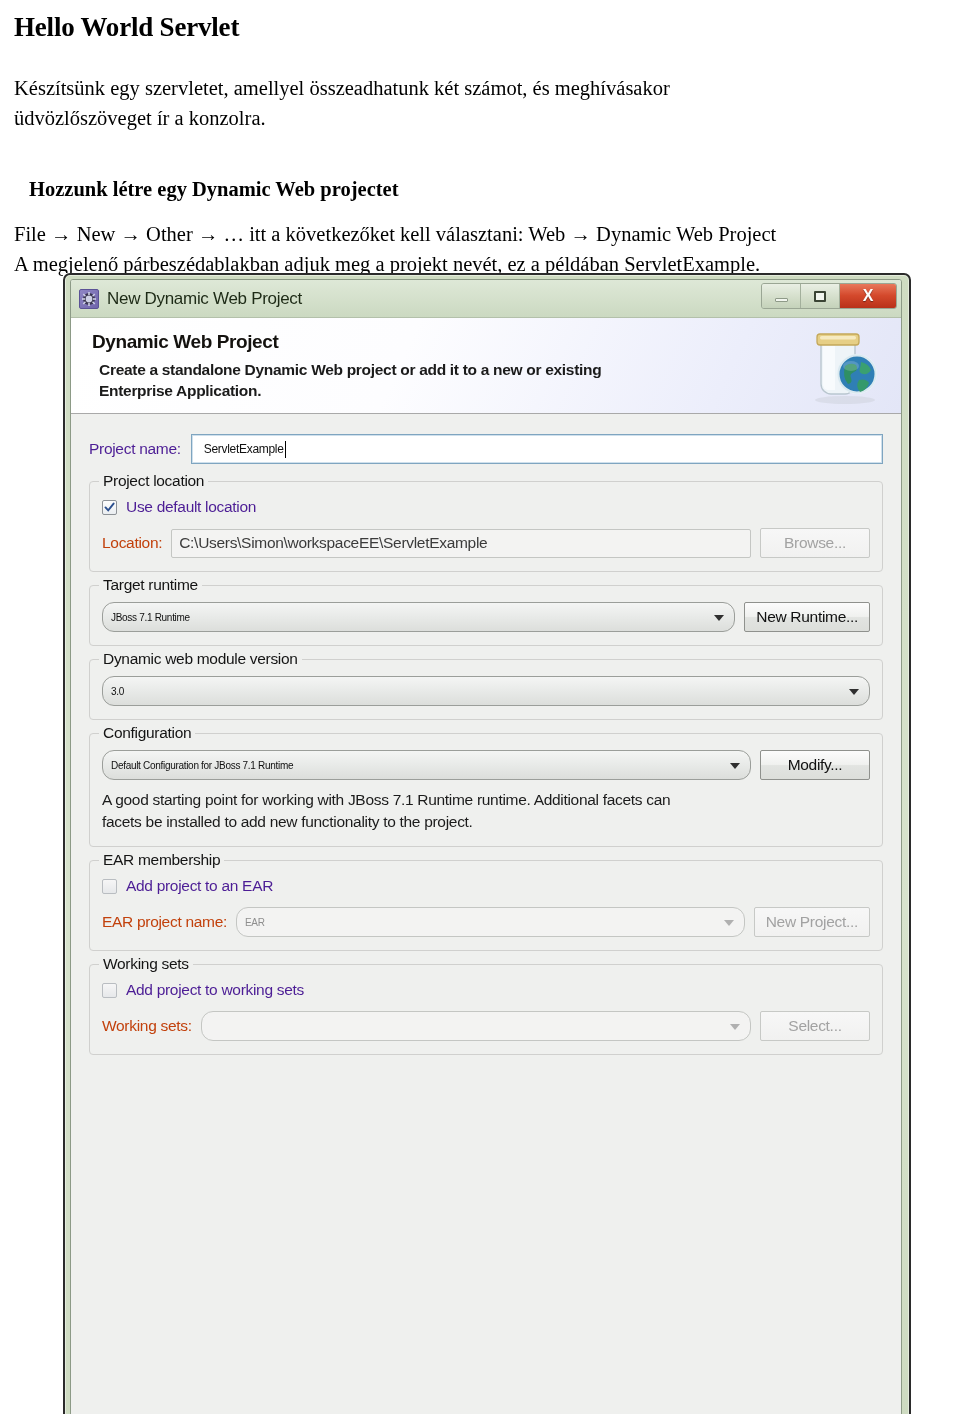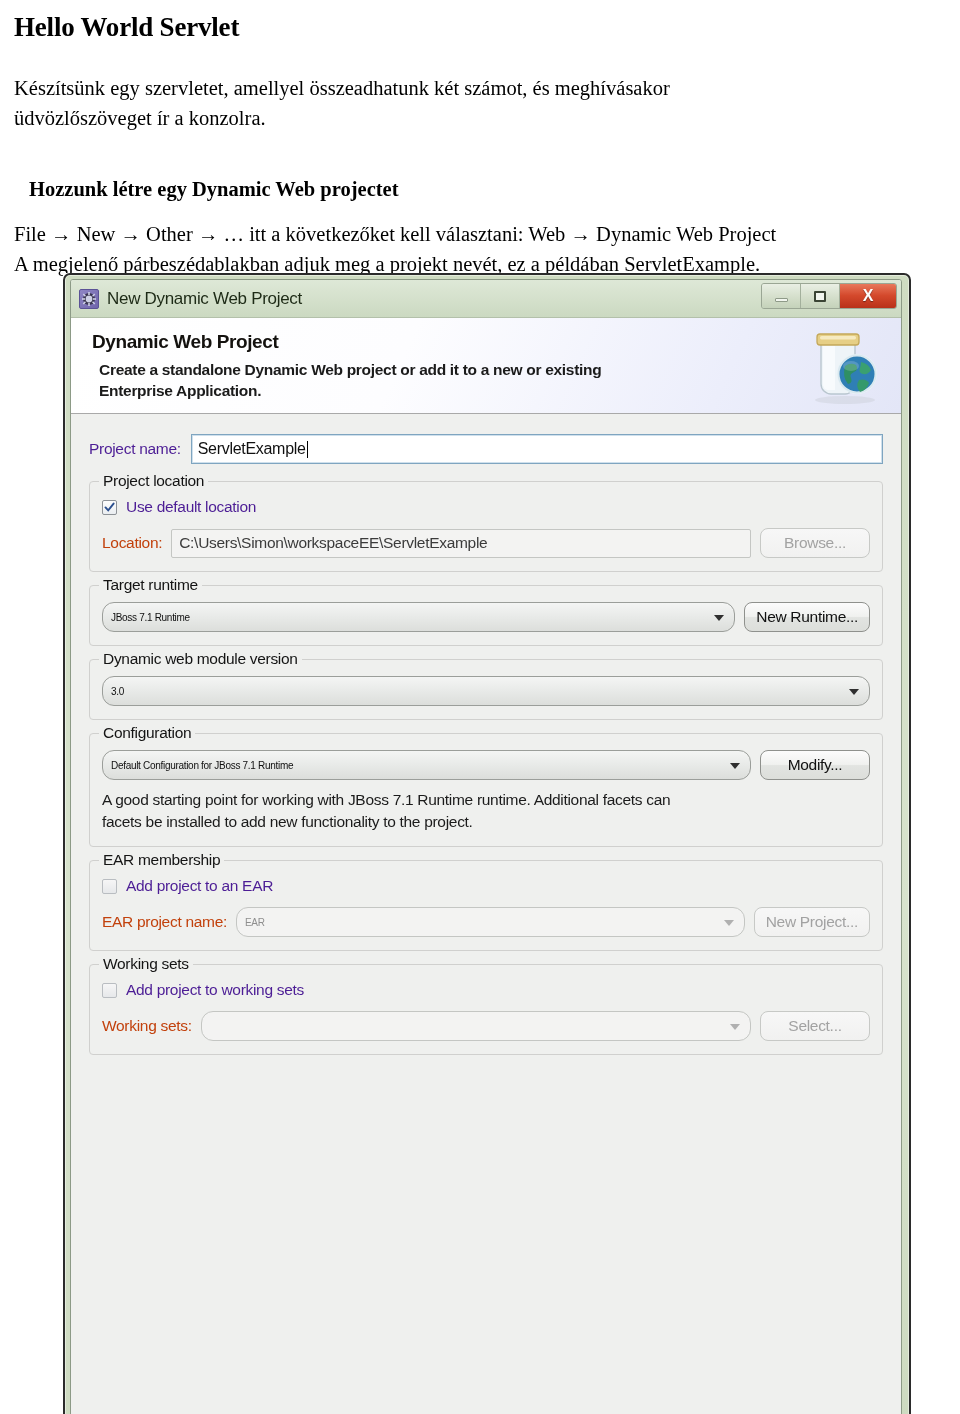--- a/index.html
+++ b/index.html
@@ -202,23 +202,23 @@
 
   .txtinput {
     flex: 1 1 auto;
     height: 30px;
     background: #ffffff;
     border: 1px solid #7fa5c0;
     outline: 1px solid #cfe0ec;
     outline-offset: -2px;
     display: flex;
     align-items: center;
-    padding: 0 6px;
-    font-family: "Liberation Sans", sans-serif;
-    font-size: 16px;
+    padding: 0 12px;
+    font-family: "Liberation Sans", sans-serif;
+    font-size: 12px;
     color: #101010;
     letter-spacing: -0.3px;
     position: relative;
   }
   .caret {
     display: inline-block;
     width: 1px; height: 17px;
     background: #000;
     margin-left: 1px;
   }
@@ -326,21 +326,21 @@
   }
   .combo.disabled .arrow { border-top-color: #b0b0b0; }
 
   .btn {
     flex: none;
     height: 30px;
     min-width: 110px;
     padding: 0 11px;
     background: linear-gradient(180deg,#fcfcfc 0%, #f0f1ef 48%, #e2e4e1 52%, #dcdeda 100%);
     border: 1px solid #8f918d;
-    border-radius: 8px;
+    border-radius: 2px;
     font-family: "Liberation Sans", sans-serif;
     font-size: 15.5px;
     color: #101010;
     letter-spacing: -0.3px;
     display: flex; align-items: center; justify-content: center;
     white-space: nowrap;
   }
   .btn.disabled {
     color: #a2a2a2;
     border-color: #c7c9c6;

